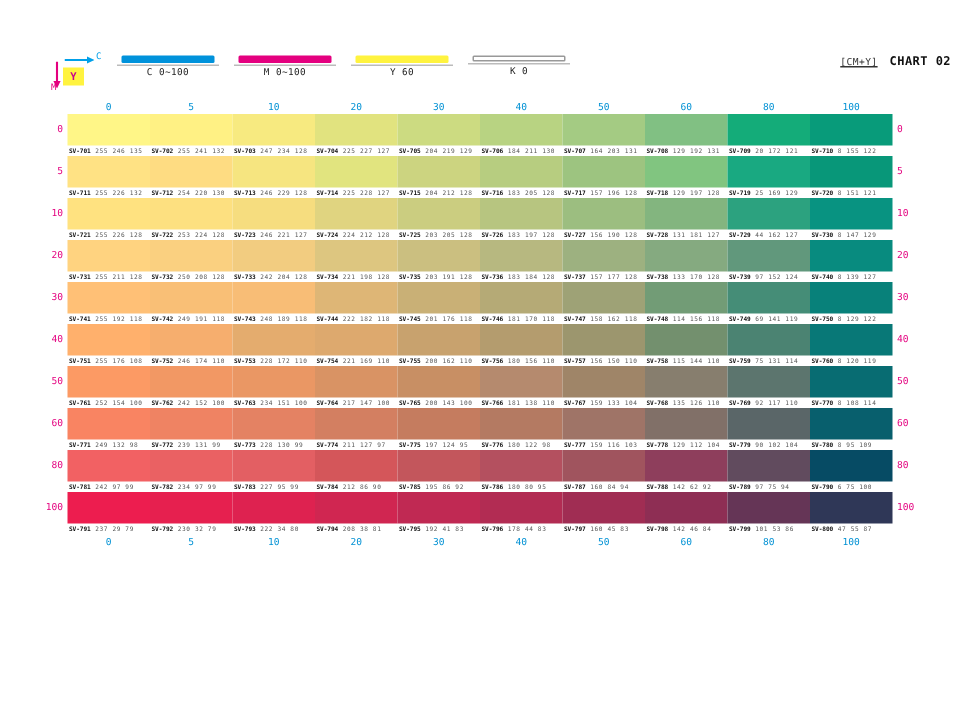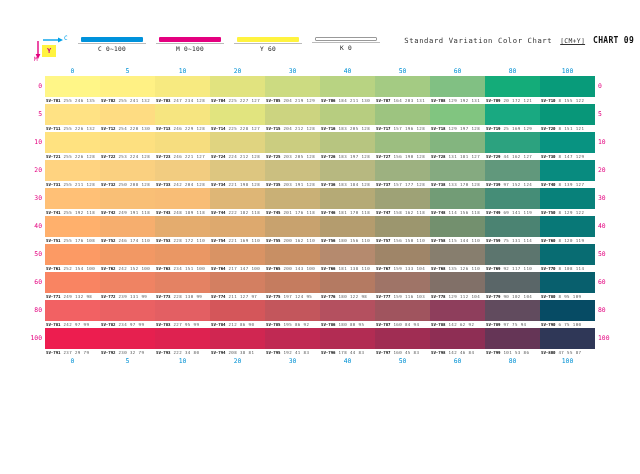--- a/index.html
+++ b/index.html
@@ -101,23 +101,22 @@
         <div class="bar" style="background:#fff33f"></div>
         <div class="txt">Y  60</div>
       </div>
       <div class="item">
         <div class="bar k"></div>
         <div class="txt">K  0</div>
       </div>
     </div>
 
     <div class="title-wrap">
-      <span class="title-main">Standard Variation Color Chart</span>
       <span class="title-mode">[CM+Y]</span>
-      <span class="title-no">CHART 09</span>
+      <span class="title-no">CHART 02</span>
     </div>
   </div>
 
   <div class="chart">
     <div class="top-axis" id="top-axis">
         <div class="t">0</div>
         <div class="t">5</div>
         <div class="t">10</div>
         <div class="t">20</div>
         <div class="t">30</div>

